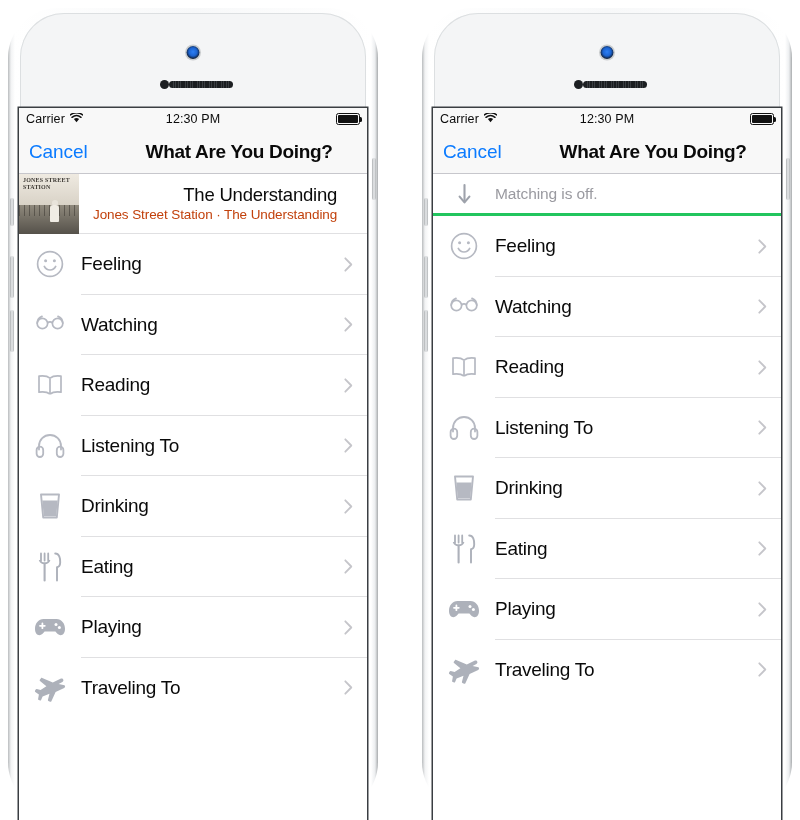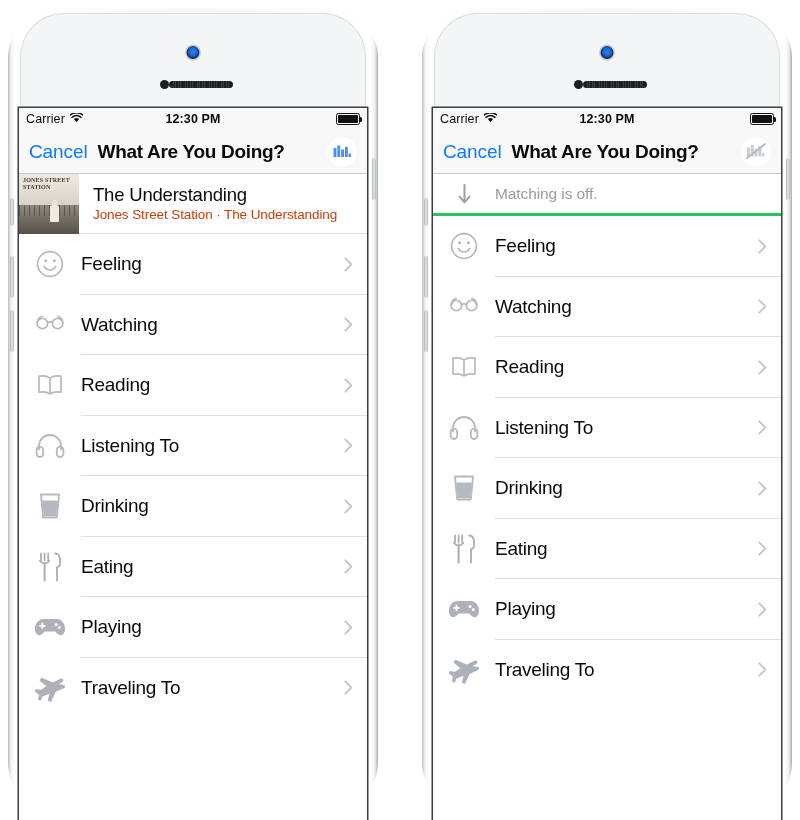--- a/index.html
+++ b/index.html
@@ -140,21 +140,21 @@
     position: relative;
   }
   .sb-left { display: flex; align-items: center; gap: 5px; }
   .sb-carrier { font-size: 12.5px; letter-spacing: .1px; }
   .wifi-icon { display: block; }
   .sb-time {
     position: absolute;
     left: 0; right: 0;
     text-align: center;
     font-size: 12.5px;
-    font-weight: bold;
+    font-weight: normal;
     letter-spacing: .1px;
     pointer-events: none;
   }
   .sb-right { margin-left: auto; display: flex; align-items: center; }
   .battery {
     width: 24px;
     height: 11.5px;
     border: 1.3px solid #111;
     border-radius: 2.5px;
     position: relative;
@@ -181,20 +181,21 @@
   
   .navbar {
     height: 44px;
     background: #f8f8f8;
     border-bottom: 1px solid #c7c7cc;
     display: flex;
     align-items: center;
     padding: 0 10px;
     box-sizing: border-box;
     position: relative;
+    gap: 48px;
   }
   .nav-cancel {
     font-size: 19px;
     color: #0b7bff;
     letter-spacing: -.1px;
     white-space: nowrap;
     z-index: 2;
   }
   .nav-title {
     font-size: 19px;
@@ -276,20 +277,21 @@
     font-size: 6px;
     font-weight: bold;
     line-height: 7px;
     color: #3a352e;
     letter-spacing: .2px;
     text-shadow: 0 0 1px rgba(255,255,255,.6);
   }
   .np-text {
     padding-left: 14px;
     overflow: hidden;
+    text-align: right;
   }
   .np-title {
     font-size: 18.5px;
     color: #0a0a0a;
     letter-spacing: -.2px;
     line-height: 22px;
     white-space: nowrap;
   }
   .np-sub {
     font-size: 13.5px;

